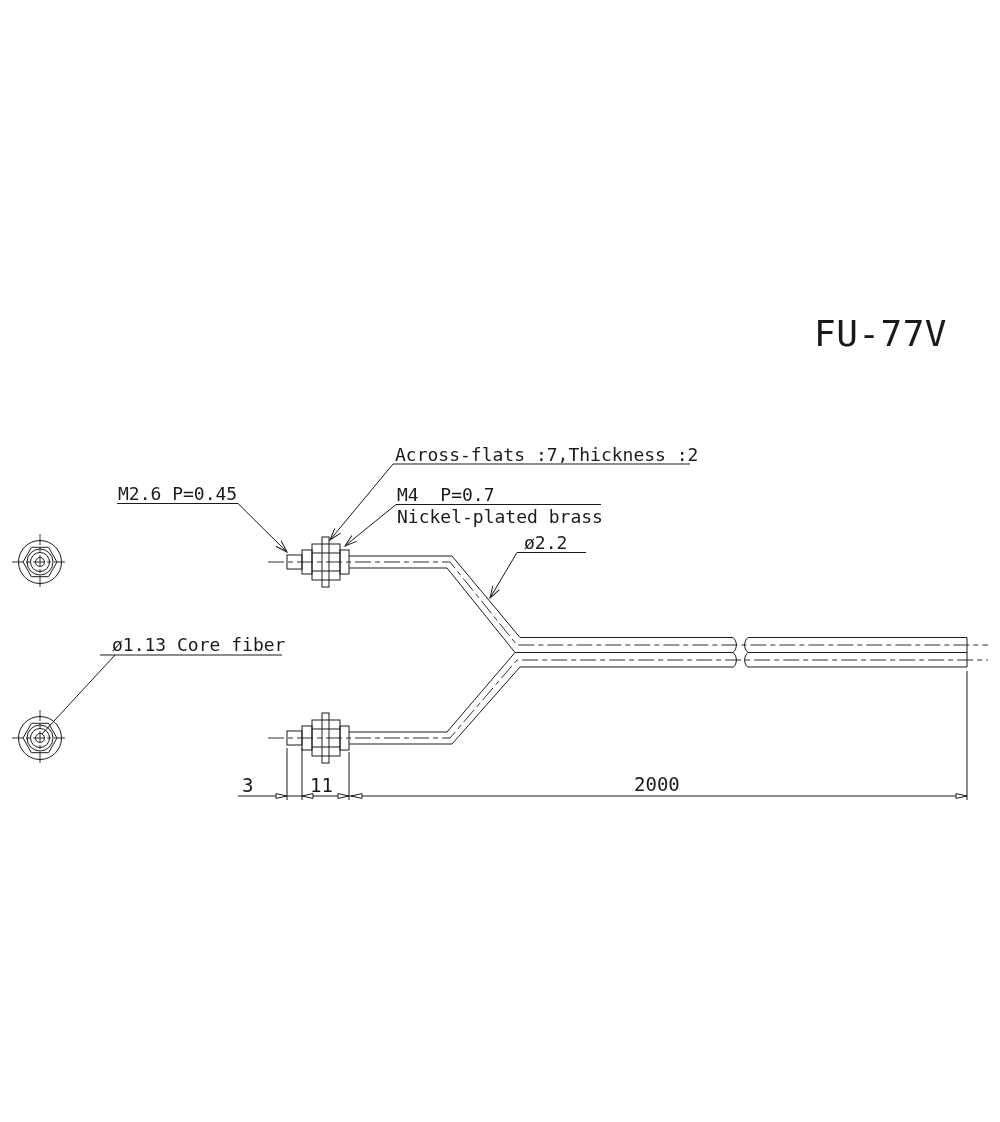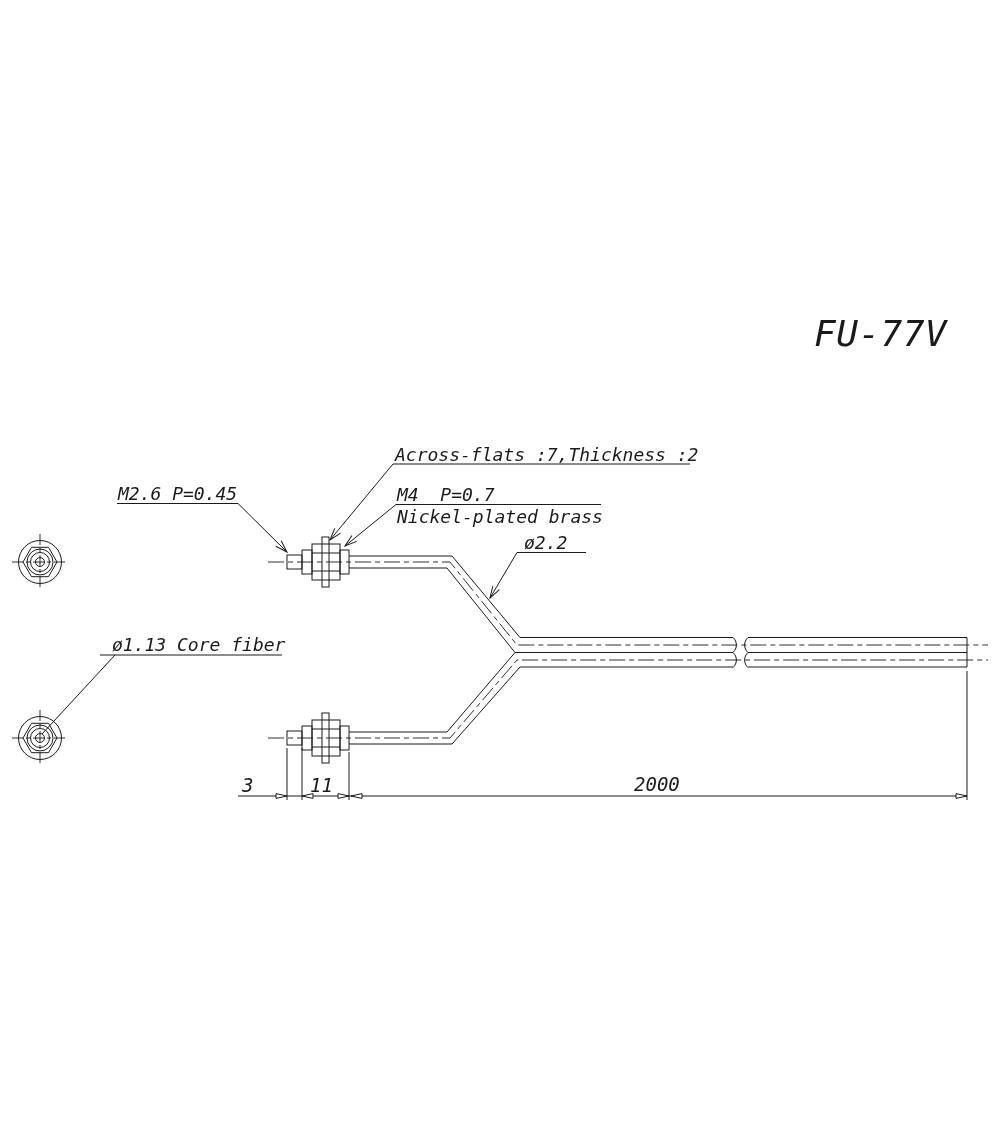--- a/index.html
+++ b/index.html
@@ -6,21 +6,20 @@
     margin: 0;
     padding: 0;
     background: #ffffff;
   }
   .sheet {
     position: relative;
     width: 996px;
     height: 1122px;
     background: #ffffff;
     overflow: hidden;
-    font-style: italic;
   }
   svg {
     display: block;
   }
   svg text {
     font-family: "DejaVu Sans Mono", "Liberation Mono", monospace;
     fill: #1a1a1a;
     white-space: pre;
   }
   .ln {

